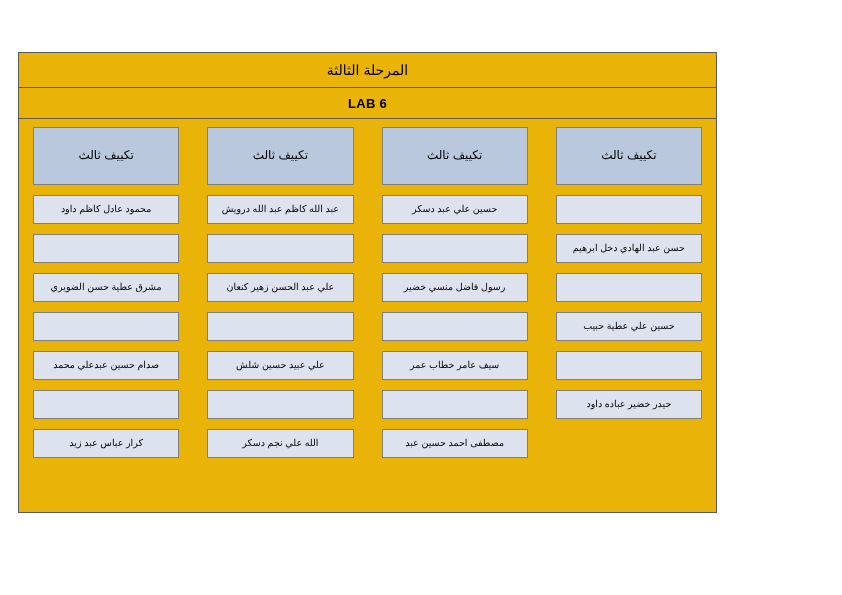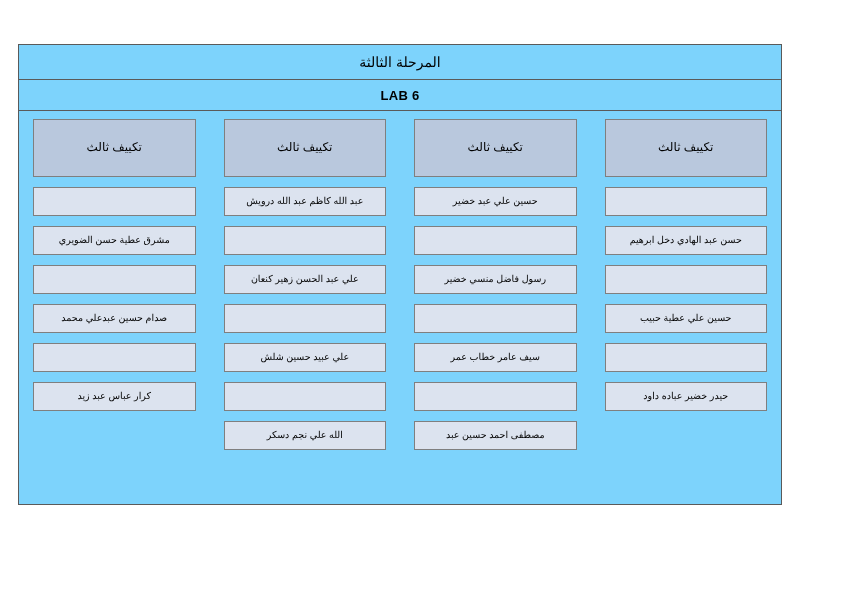--- a/index.html
+++ b/index.html
@@ -12,26 +12,26 @@
     height: 595px;
     font-family: "Liberation Sans", sans-serif;
     color: #000000;
     position: relative;
     overflow: hidden;
   }
 
   #sheet {
     position: absolute;
     left: 18px;
-    top: 44px;
-    width: 764px;
+    top: 52px;
+    width: 699px;
     height: 461px;
     border: 1px solid #5a5a5a;
     box-sizing: border-box;
-    background: #7dd3fc;
+    background: #eab308;
   }
 
   .title-row {
     height: 34px;
     border-bottom: 1px solid #5a5a5a;
     display: flex;
     align-items: center;
     justify-content: center;
   }
   .title-row .title-text {
@@ -120,21 +120,21 @@
       <div class="cell blank"></div>
       <div class="cell filled">حسن عبد الهادي دخل ابرهيم</div>
       <div class="cell blank"></div>
       <div class="cell filled">حسين علي عطية حبيب</div>
       <div class="cell blank"></div>
       <div class="cell filled">حيدر خضير عباده داود</div>
     </div>
 
     <div class="col">
       <div class="cell head">تكييف ثالث</div>
-      <div class="cell filled">حسين علي عبد خضير</div>
+      <div class="cell filled">حسين علي عبد دسكر</div>
       <div class="cell blank"></div>
       <div class="cell filled">رسول فاضل منسي خضير</div>
       <div class="cell blank"></div>
       <div class="cell filled">سيف عامر خطاب عمر</div>
       <div class="cell blank"></div>
       <div class="cell filled">مصطفى احمد حسين عبد</div>
     </div>
 
     <div class="col">
       <div class="cell head">تكييف ثالث</div>
@@ -142,20 +142,21 @@
       <div class="cell blank"></div>
       <div class="cell filled">علي عبد الحسن زهير كنعان</div>
       <div class="cell blank"></div>
       <div class="cell filled">علي عبيد حسين شلش</div>
       <div class="cell blank"></div>
       <div class="cell filled">الله علي نجم دسكر</div>
     </div>
 
     <div class="col">
       <div class="cell head">تكييف ثالث</div>
+      <div class="cell filled">محمود عادل كاظم داود</div>
       <div class="cell blank"></div>
       <div class="cell filled">مشرق عطية حسن الضويري</div>
       <div class="cell blank"></div>
       <div class="cell filled">صدام حسين عبدعلي محمد</div>
       <div class="cell blank"></div>
       <div class="cell filled">كرار عباس عبد زيد</div>
     </div>
 
   </div>
 </div>

